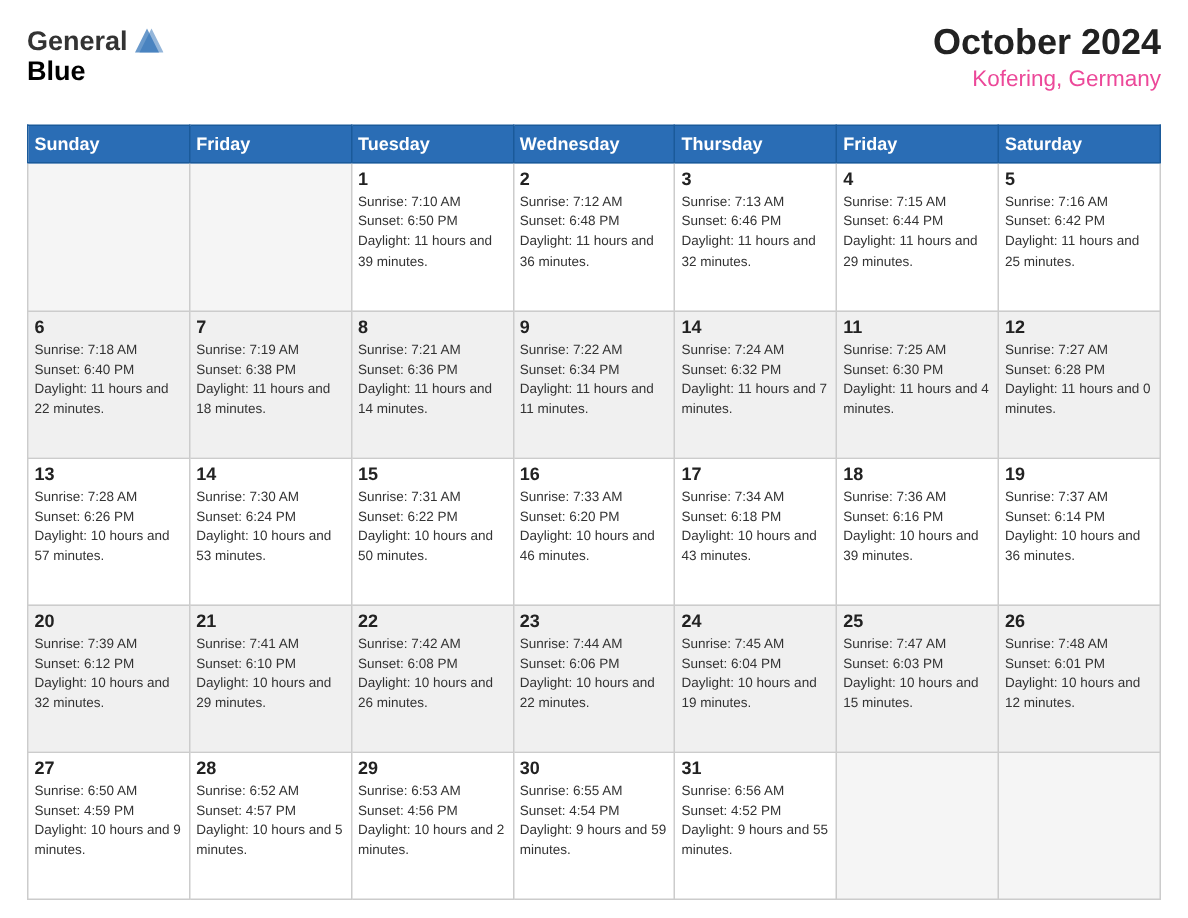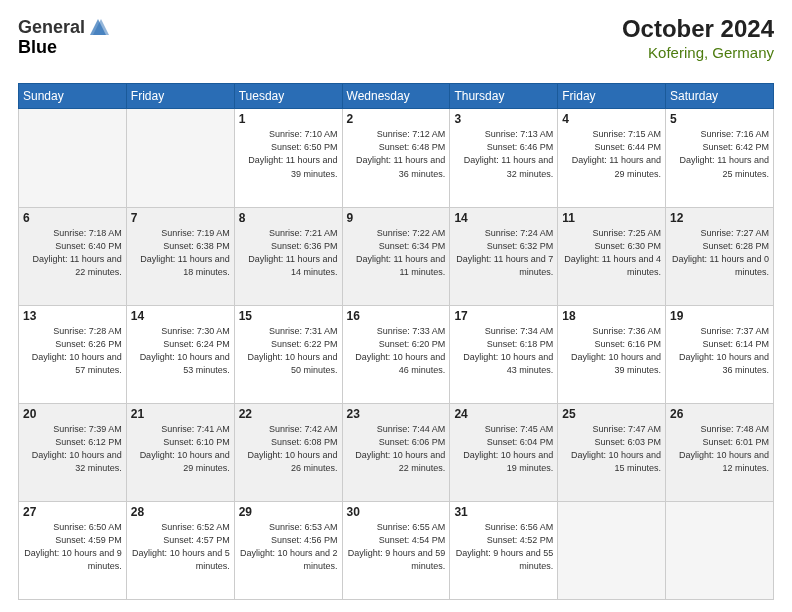--- a/index.html
+++ b/index.html
@@ -54,35 +54,35 @@
       text-align: right;
     }
     .month-title {
       font-size: 24px;
       font-weight: bold;
       color: #222;
       line-height: 1.1;
     }
     .location-subtitle {
       font-size: 15px;
-      color: #4d7c0f;
+      color: #ec4899;
       margin-top: 2px;
     }
     .calendar {
       flex: 1;
       border: 1px solid #ccc;
       border-collapse: collapse;
       width: 100%;
       table-layout: fixed;
     }
     .calendar th {
       background: #2a6db5;
       color: #fff;
       font-size: 12px;
-      font-weight: normal;
+      font-weight: bold;
       padding: 5px 4px;
       border: 1px solid #1a5a9a;
       text-align: left;
     }
     .calendar td {
       border: 1px solid #ccc;
       vertical-align: top;
       padding: 3px 4px;
       font-size: 9.5px;
       color: #333;
@@ -95,21 +95,20 @@
     .day-number {
       font-size: 12px;
       font-weight: bold;
       color: #222;
       margin-bottom: 2px;
     }
     .day-info {
       font-size: 9px;
       color: #333;
       line-height: 1.45;
-      text-align: right;
     }
     .row-even td {
       background: #ffffff;
     }
     .row-odd td {
       background: #f0f0f0;
     }
   </style>
 </head>
 <body>

